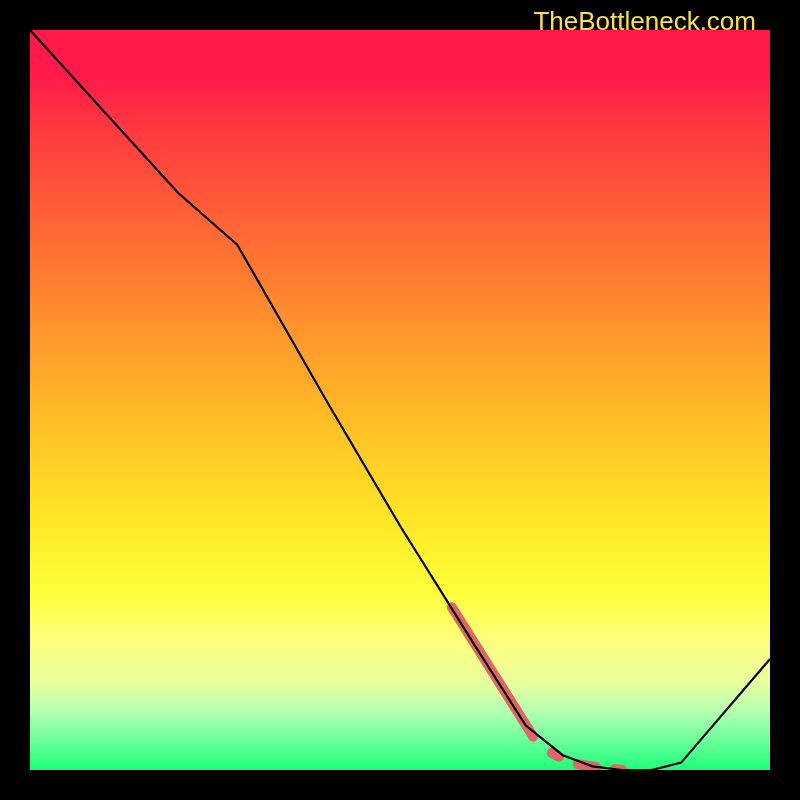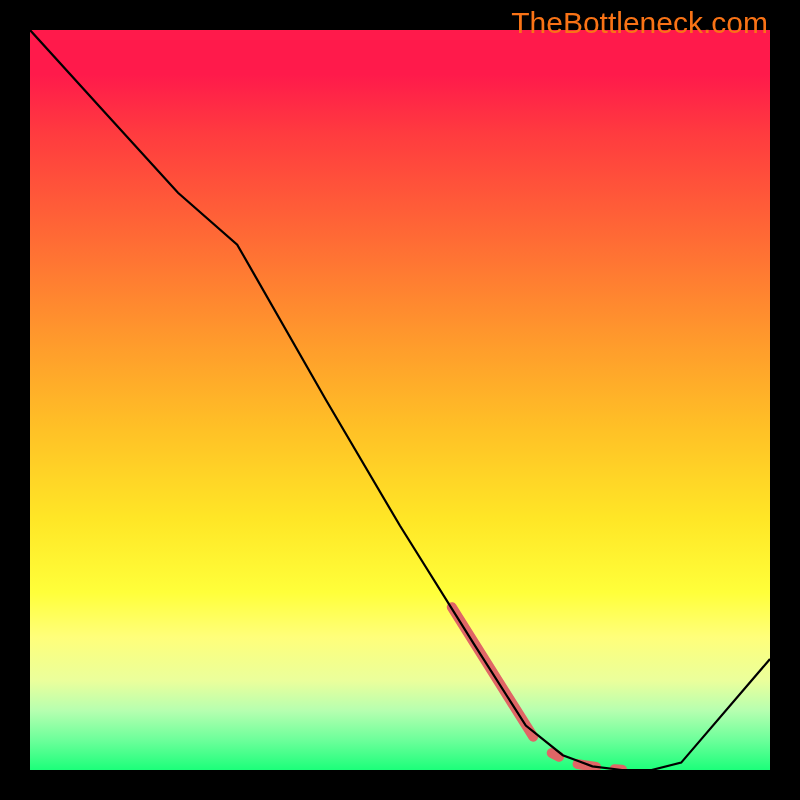--- a/index.html
+++ b/index.html
@@ -14,23 +14,23 @@
     position: absolute;
     top: 0;
     left: 0;
     width: 800px;
     height: 800px;
     background: #000;
   }
   .watermark {
     position: absolute;
     top: 6px;
-    right: 32px;
-    color: #f97316;
-    font-size: 30px;
+    right: 44px;
+    color: #fde047;
+    font-size: 26px;
     font-family: Arial, sans-serif;
     z-index: 10;
   }
   .plot-area {
     position: absolute;
     top: 30px;
     left: 30px;
     width: 740px;
     height: 740px;
     overflow: hidden;

